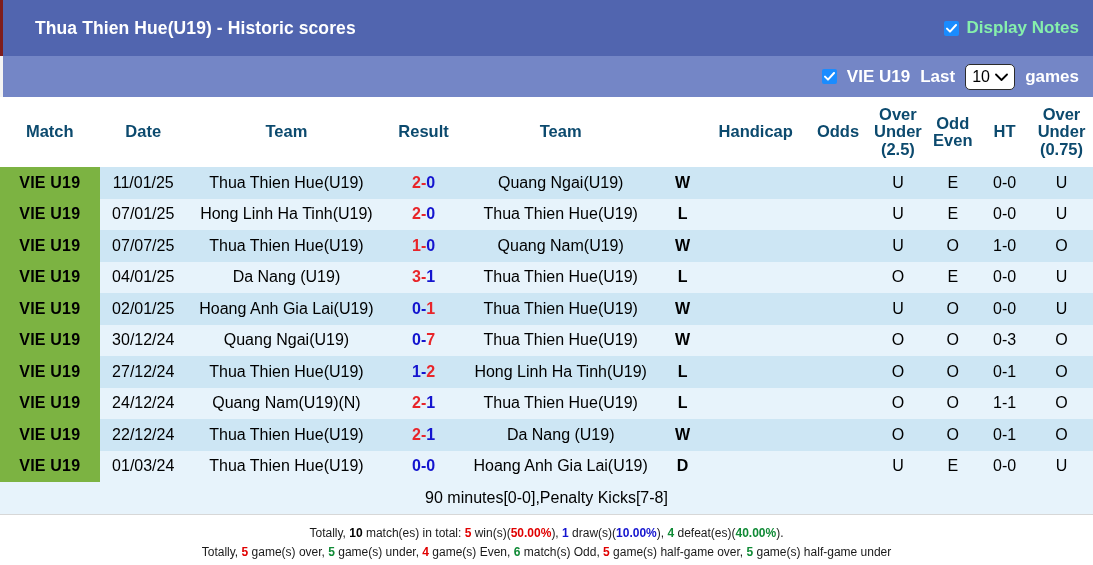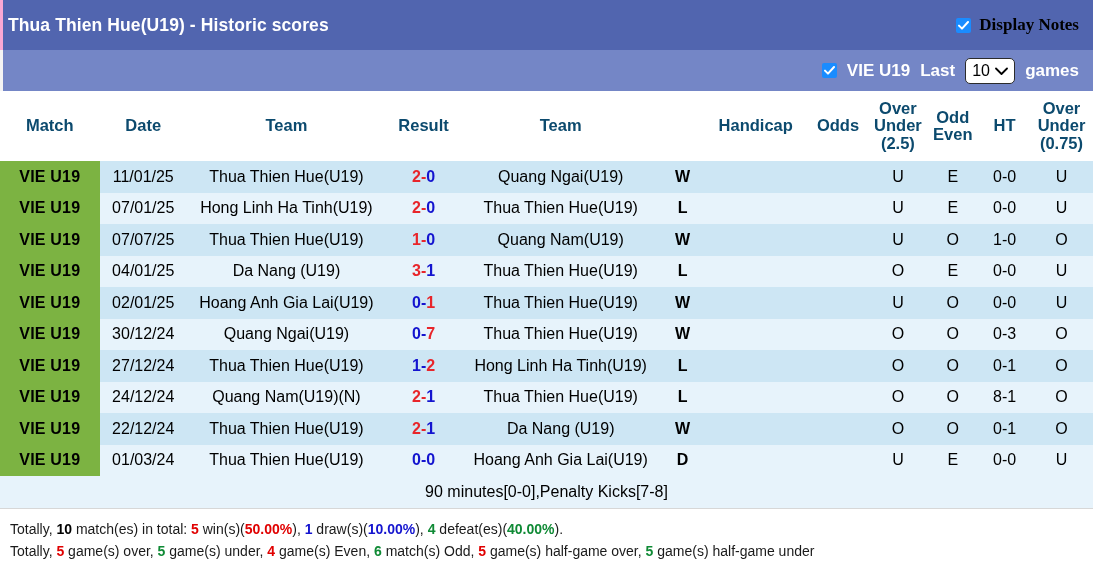--- a/index.html
+++ b/index.html
@@ -17,45 +17,44 @@
   .page {
     width: 1093px;
     height: 565px;
     box-sizing: border-box;
     background: #ffffff;
     position: relative;
   }
 
   
   .titlebar {
-    height: 50px;
+    height: 56px;
     background: #5165af;
     display: flex;
     align-items: center;
     justify-content: space-between;
-    padding: 0 14px 0 5px;
+    padding: 0 14px 0 32px;
     box-sizing: border-box;
-    border-left: 3px solid #f9a8d4;
+    border-left: 3px solid #7f1d1d;
   }
   .titlebar .title {
     color: #ffffff;
     font-size: 17.5px;
     font-weight: bold;
     letter-spacing: 0.1px;
   }
   .titlebar .right {
     display: flex;
     align-items: center;
     gap: 8px;
   }
   .titlebar .right .lbl {
-    color: #000000;
+    color: #86efac;
     font-size: 17px;
     font-weight: bold;
-    font-family: Liberation Serif, serif;
   }
 
   
   .subbar {
     height: 41px;
     background: #7486c6;
     display: flex;
     align-items: center;
     justify-content: flex-end;
     padding: 0 14px 0 16px;
@@ -184,24 +183,25 @@
   .t-black { color: #000000; }
 
   
   .footer {
     border-top: 1px solid #d7d7d7;
     padding: 9px 10px 0 10px;
     box-sizing: border-box;
     background: #ffffff;
   }
   .footer .line {
-    font-size: 14px;
+    font-size: 12px;
     color: #1a1a1a;
     line-height: 1.62;
     white-space: nowrap;
+    text-align: center;
   }
   .f-red   { color: #e00000; font-weight: bold; }
   .f-blue  { color: #1414cf; font-weight: bold; }
   .f-green { color: #0f8a35; font-weight: bold; }
   .f-dark  { color: #000000; font-weight: bold; }
 </style>
 </head>
 <body>
 
 <div class="page">
@@ -382,21 +382,21 @@
           <td class="match-cell">VIE U19</td>
           <td class="date-cell">24/12/24</td>
           <td class="home-cell t-black">Quang Nam(U19)(N)</td>
           <td class="result-cell"><span class="t-red">2</span><span class="t-red">-</span><span class="t-blue">1</span></td>
           <td class="away-cell t-green">Thua Thien Hue(U19)</td>
           <td class="wl-cell t-green">L</td>
           <td class="hcap-cell"></td>
           <td class="odds-cell"></td>
           <td class="ou-cell t-red">O</td>
           <td class="oe-cell t-green">O</td>
-          <td class="ht-cell">8-1</td>
+          <td class="ht-cell">1-1</td>
           <td class="ou2-cell t-red">O</td>
         </tr>
         <tr class="row-odd">
           <td class="match-cell">VIE U19</td>
           <td class="date-cell">22/12/24</td>
           <td class="home-cell t-red">Thua Thien Hue(U19)</td>
           <td class="result-cell"><span class="t-red">2</span><span class="t-red">-</span><span class="t-blue">1</span></td>
           <td class="away-cell t-black">Da Nang (U19)</td>
           <td class="wl-cell t-red">W</td>
           <td class="hcap-cell"></td>

